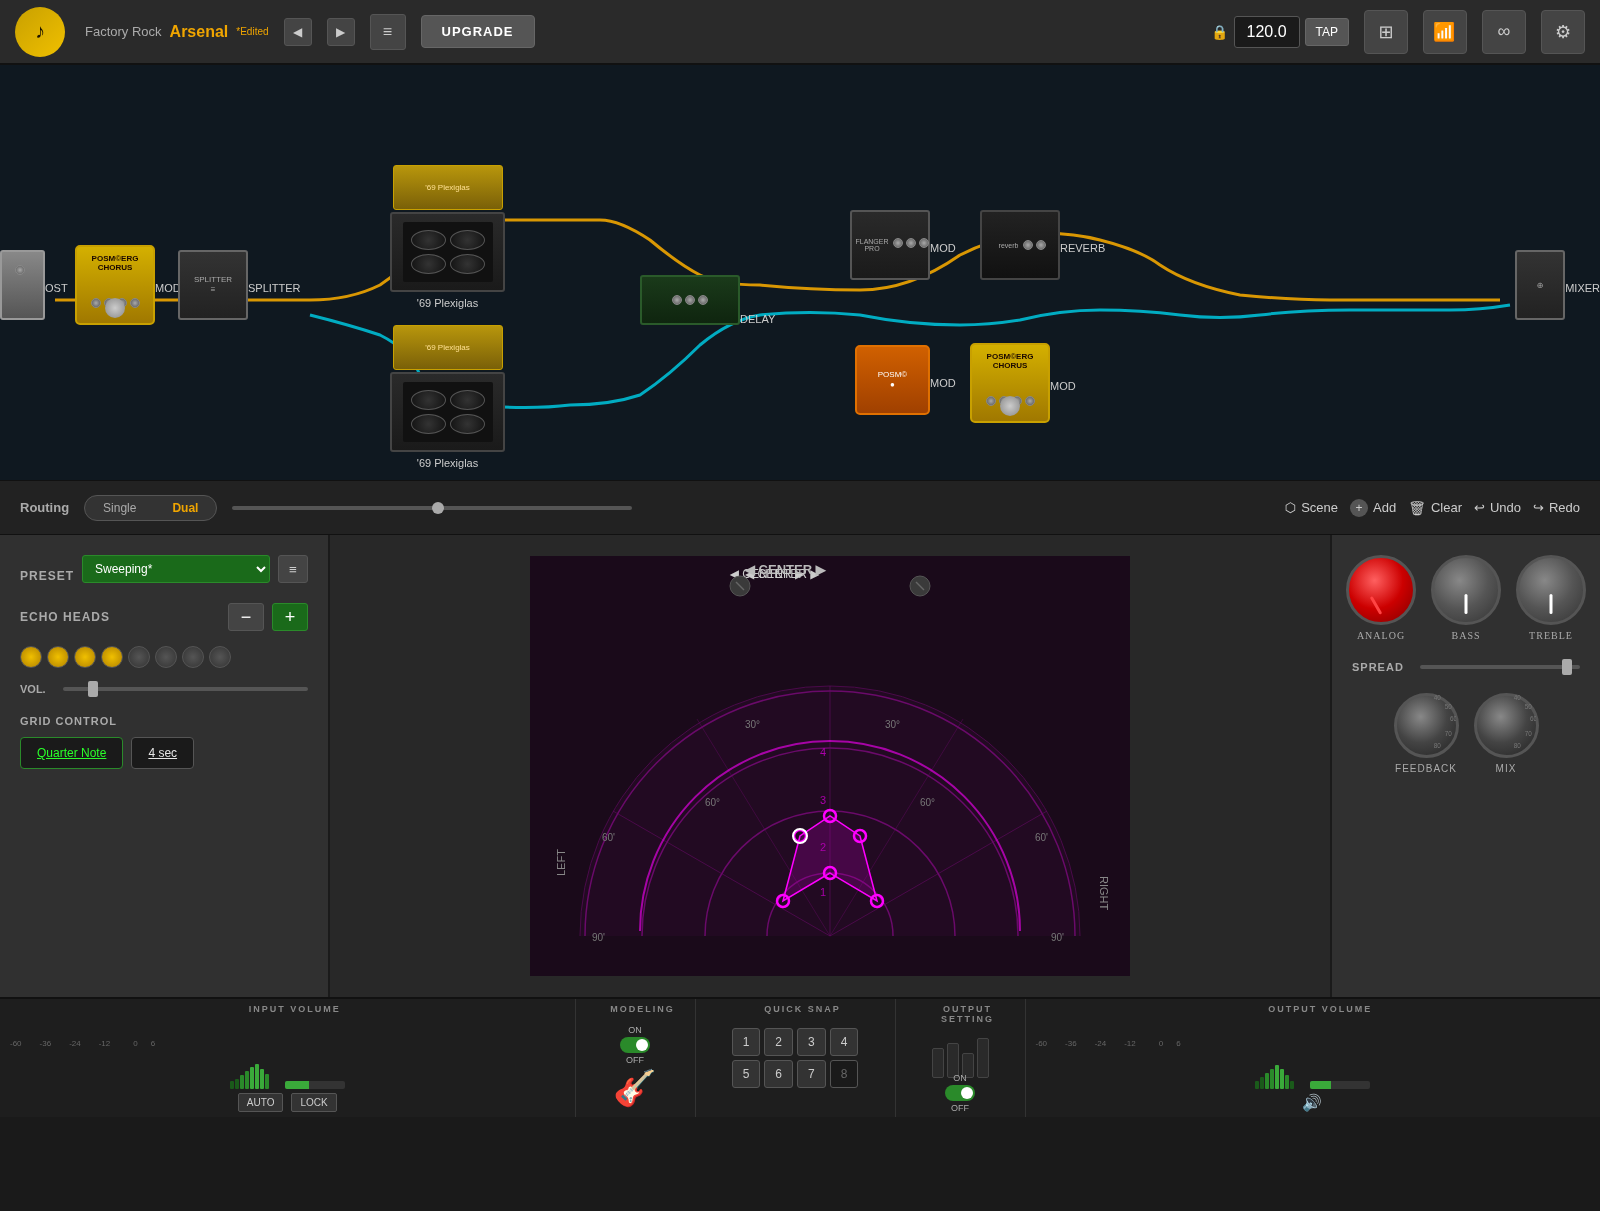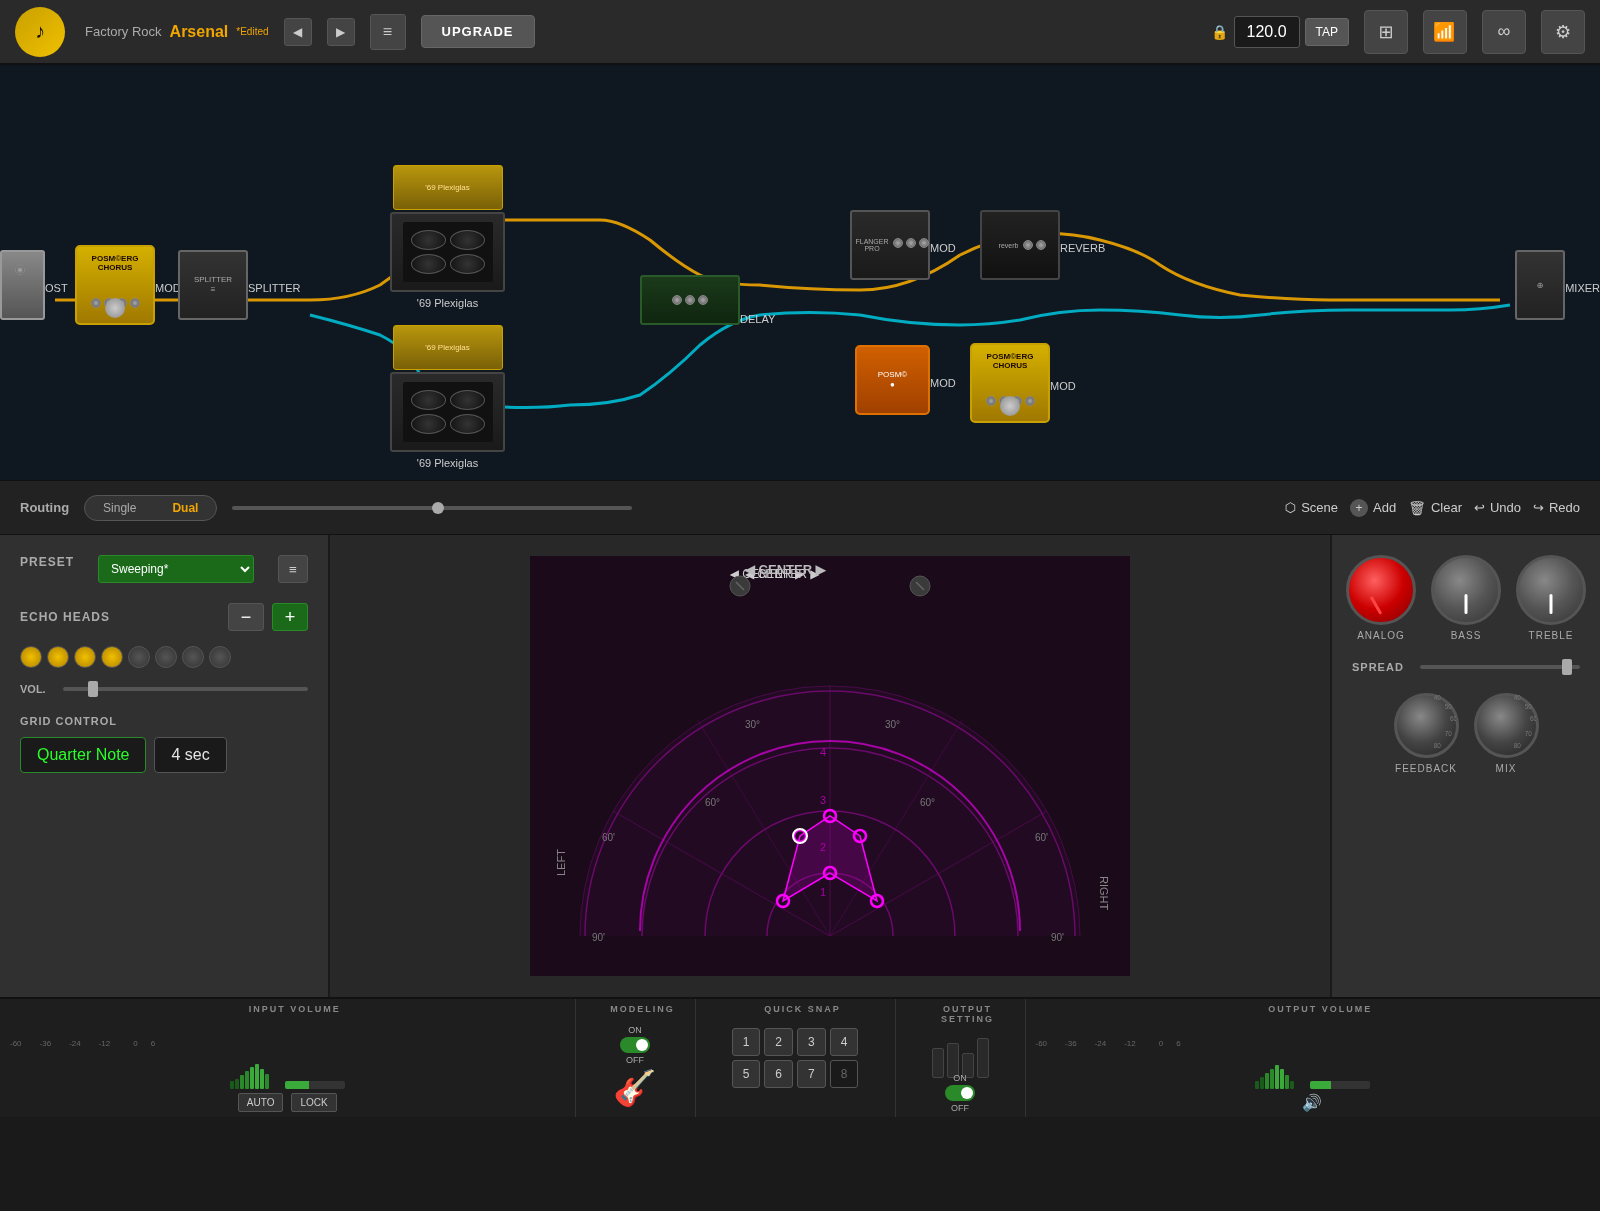--- a/index.html
+++ b/index.html
@@ -100,21 +100,21 @@
 
     
     .plugin-area {
       width: 100%; height: 462px; background: #2a2a2a; display: flex;
     }
 
     
     .left-panel {
       width: 330px; background: #303030; padding: 20px; flex-shrink: 0; border-right: 2px solid #1a1a1a;
     }
-    .preset-row { display: flex; align-items: flex-start; gap: 24px; margin-bottom: 20px; }
+    .preset-row { display: flex; align-items: flex-end; gap: 8px; margin-bottom: 20px; }
     .preset-lbl { color: #aaa; font-size: 12px; font-weight: bold; letter-spacing: 1px; }
     .preset-select { background: #1a6a1a; border: 1px solid #2a8a2a; color: #fff; padding: 5px 8px; font-size: 12px; flex: 1; cursor: pointer; border-radius: 3px; }
     .preset-menu-btn { background: #444; border: 1px solid #555; color: #ccc; width: 30px; height: 28px; cursor: pointer; border-radius: 3px; display: flex; align-items: center; justify-content: center; }
 
     .echo-row { display: flex; align-items: center; gap: 8px; margin-bottom: 15px; }
     .echo-lbl { color: #aaa; font-size: 12px; font-weight: bold; letter-spacing: 1px; flex: 1; }
     .minus-btn { background: #444; border: 1px solid #555; color: #fff; width: 36px; height: 28px; cursor: pointer; border-radius: 3px; font-size: 18px; display: flex; align-items: center; justify-content: center; }
     .plus-btn { background: #1a6a1a; border: 1px solid #2a8a2a; color: #fff; width: 36px; height: 28px; cursor: pointer; border-radius: 3px; font-size: 18px; display: flex; align-items: center; justify-content: center; }
 
     .echo-heads-row { display: flex; gap: 5px; margin-bottom: 15px; flex-wrap: wrap; }
@@ -122,37 +122,37 @@
     .head-dot.yellow { background: radial-gradient(circle, #f0c000, #b08000); }
     .head-dot.dark { background: radial-gradient(circle, #555, #333); }
 
     .vol-row { display: flex; align-items: center; gap: 8px; margin-bottom: 20px; }
     .vol-lbl { color: #aaa; font-size: 11px; font-weight: bold; width: 35px; }
     .vol-slider { flex: 1; height: 4px; background: #555; border-radius: 2px; position: relative; cursor: pointer; }
     .vol-slider-thumb { width: 10px; height: 16px; background: #aaa; border-radius: 2px; position: absolute; top: -6px; left: 10%; cursor: pointer; }
 
     .grid-lbl { color: #aaa; font-size: 11px; font-weight: bold; letter-spacing: 1px; margin-bottom: 10px; }
     .grid-btns { display: flex; gap: 8px; }
-    .grid-btn { padding: 8px 16px; font-size: 16px; cursor: pointer; border-radius: 4px; border: 1px solid #555; color: #aaa; background: #333; }
+    .grid-btn { padding: 8px 16px; font-size: 12px; cursor: pointer; border-radius: 4px; border: 1px solid #555; color: #aaa; background: #333; text-decoration: underline; }
     .grid-btn.active { background: #1a1a1a; border-color: #2a8a2a; color: #2aff2a; }
     .grid-btn.sec { background: #1a1a1a; border: 1px solid #555; color: #e5e5e5; }
 
     
     .center-panel {
       flex: 1; background: #282828; position: relative; display: flex; align-items: center; justify-content: center;
     }
     .radar-container {
       width: 600px; height: 420px; position: relative;
     }
 
     
     .right-panel {
       width: 270px; background: #303030; padding: 20px; flex-shrink: 0; border-left: 2px solid #1a1a1a;
     }
-    .knob-group { display: flex; gap: 15px; margin-bottom: 20px; justify-content: center; }
+    .knob-group { display: flex; gap: 15px; margin-bottom: 20px; justify-content: center; font-family: Liberation Serif, serif; }
     .knob-item { display: flex; flex-direction: column; align-items: center; gap: 5px; }
     .big-knob { width: 70px; height: 70px; border-radius: 50%; display: flex; align-items: center; justify-content: center; cursor: pointer; border: 3px solid #555; position: relative; }
     .knob-red { background: radial-gradient(circle at 40% 35%, #ff6060, #cc0000, #800000); }
     .knob-gray { background: radial-gradient(circle at 40% 35%, #888, #555, #333); }
     .knob-lbl { font-size: 10px; color: #aaa; letter-spacing: 1px; }
     .knob-indicator { width: 3px; height: 20px; background: #fff; position: absolute; bottom: 8px; left: 50%; transform: translateX(-50%); border-radius: 2px; }
     .knob-indicator-red { background: #ff4444; transform: translateX(-50%) rotate(-30deg); transform-origin: bottom center; }
 
     .spread-row { display: flex; align-items: center; gap: 8px; margin-bottom: 20px; }
     .spread-lbl { color: #aaa; font-size: 11px; font-weight: bold; letter-spacing: 1px; width: 60px; }

